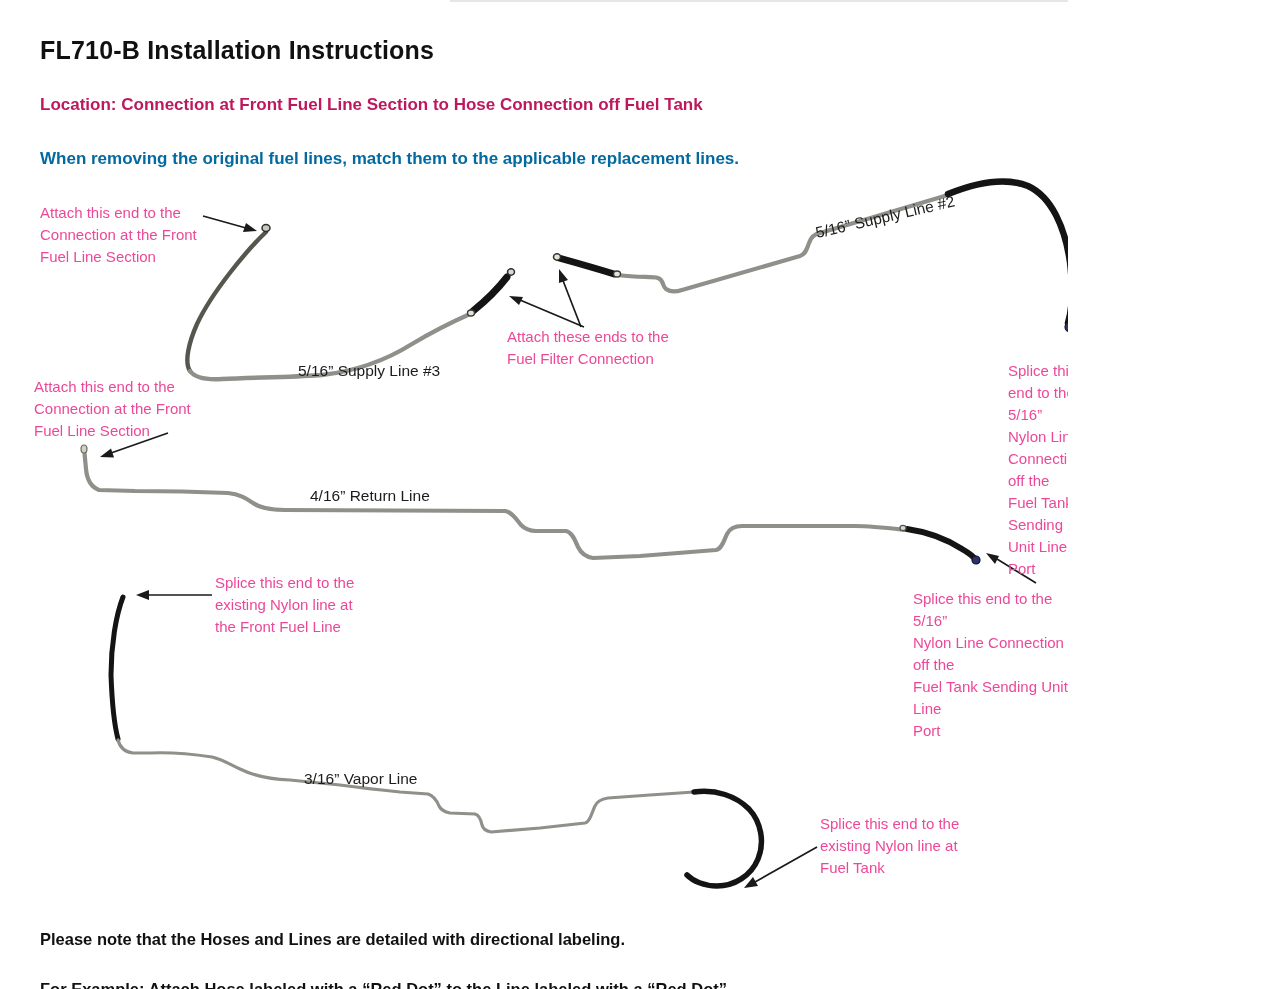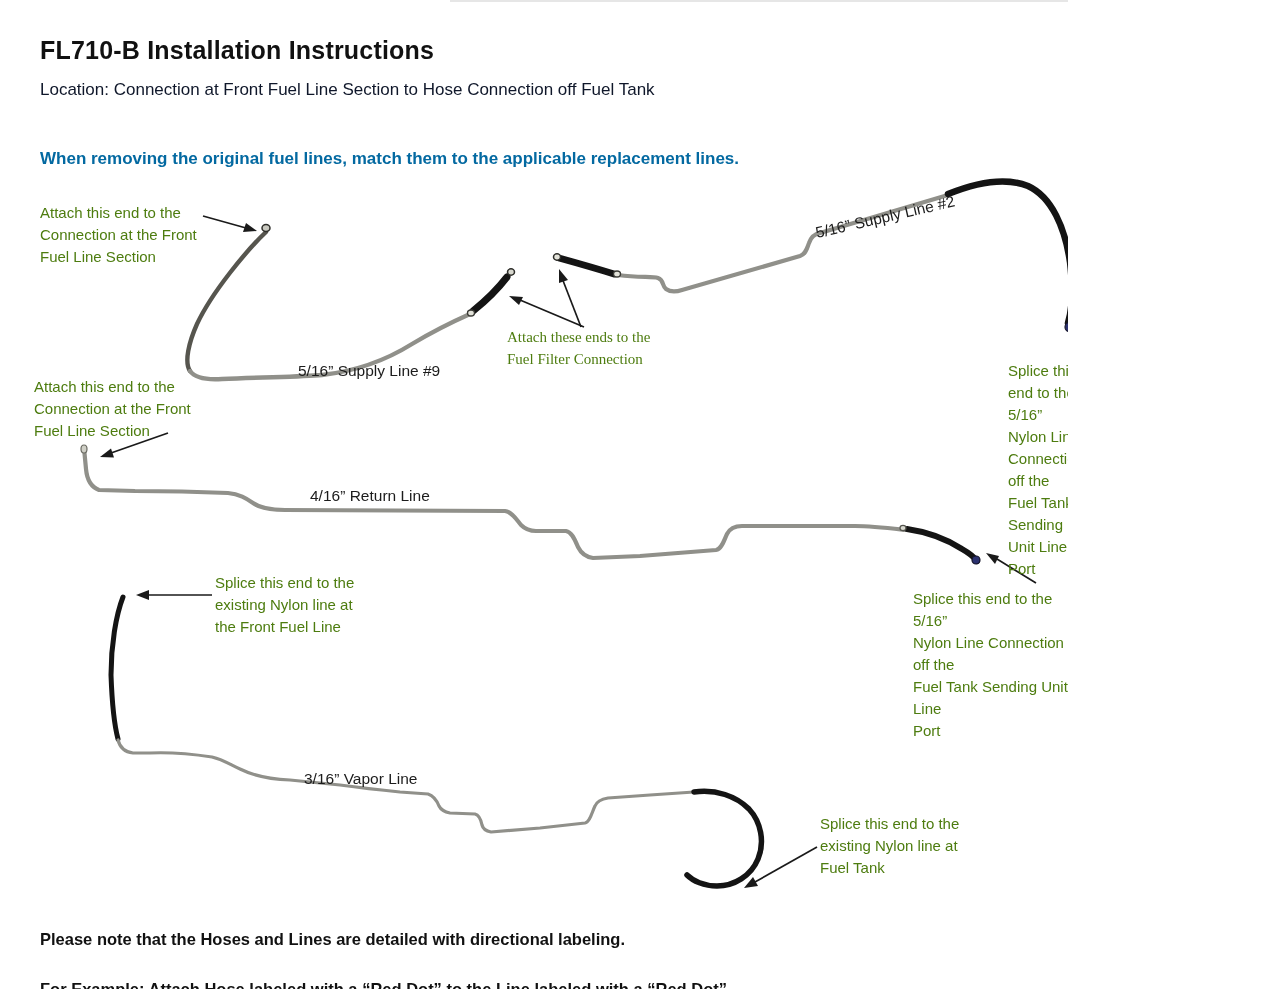--- a/index.html
+++ b/index.html
@@ -1,23 +1,23 @@
 <!DOCTYPE html>
 <html><head>
 <meta charset="utf-8">
 <style>
   html,body{margin:0;padding:0;background:#fff;}
   .page{position:relative;width:1068px;height:989px;background:#ffffff;
         font-family:"Liberation Sans",sans-serif;color:#1a1a1a;overflow:hidden;}
   .topline{position:absolute;left:450px;top:0;width:830px;height:2px;background:#e6e6e6;}
   .t{position:absolute;white-space:pre-line;}
   .title{left:40px;top:36px;font-size:25px;font-weight:bold;color:#111;letter-spacing:.2px;}
-  .loc{left:40px;top:80px;font-size:17px;font-weight:normal;color:#0f172a;}
+  .loc{left:40px;top:95px;font-size:17px;font-weight:bold;color:#be185d;}
   .intro{left:40px;top:149px;font-size:17px;font-weight:bold;color:#0369a1;}
-  .ann{position:absolute;font-size:15px;line-height:22px;white-space:pre-line;color:#4d7c0f;}
+  .ann{position:absolute;font-size:15px;line-height:22px;white-space:pre-line;color:#ec4899;}
   .lbl{position:absolute;font-size:15.5px;color:#1c1c1c;white-space:nowrap;}
   .rot{transform:rotate(-13deg);transform-origin:left bottom;}
   .footer{left:40px;top:902px;font-size:16.5px;font-weight:bold;line-height:25px;color:#111;}
   svg.diagram{position:absolute;left:0;top:0;}
   svg path{fill:none;stroke-linecap:round;stroke-linejoin:round;}
 </style>
 </head>
 <body>
 
 <div class="page">
@@ -84,22 +84,22 @@
     </g>
     <g>
       <line x1="817" y1="847" x2="755" y2="882" stroke-width="1.7" stroke="#1a1a1a"></line>
       <polygon points="744,888 753,877 758,886" fill="#1a1a1a"></polygon>
     </g>
   </svg>
 
   <div class="ann" style="left:40px;top:202px;">Attach this end to the
 Connection at the Front
 Fuel Line Section</div>
-  <div class="lbl" style="left:298px;top:362px;">5/16” Supply Line #9</div>
-  <div class="ann" style="left:507px;top:326px;font-family:Liberation Serif, serif;">Attach these ends to the
+  <div class="lbl" style="left:298px;top:362px;">5/16” Supply Line #3</div>
+  <div class="ann" style="left:507px;top:326px;">Attach these ends to the
 Fuel Filter Connection</div>
   <div class="lbl rot" style="left:818px;top:224px;">5/16” Supply Line #2</div>
   <div class="ann" style="left:1008px;top:360px;">Splice this end to the 5/16”
 Nylon Line Connection off the
 Fuel Tank Sending Unit Line
 Port</div>
   <div class="ann" style="left:34px;top:376px;">Attach this end to the
 Connection at the Front
 Fuel Line Section</div>
   <div class="lbl" style="left:310px;top:487px;">4/16” Return Line</div>

